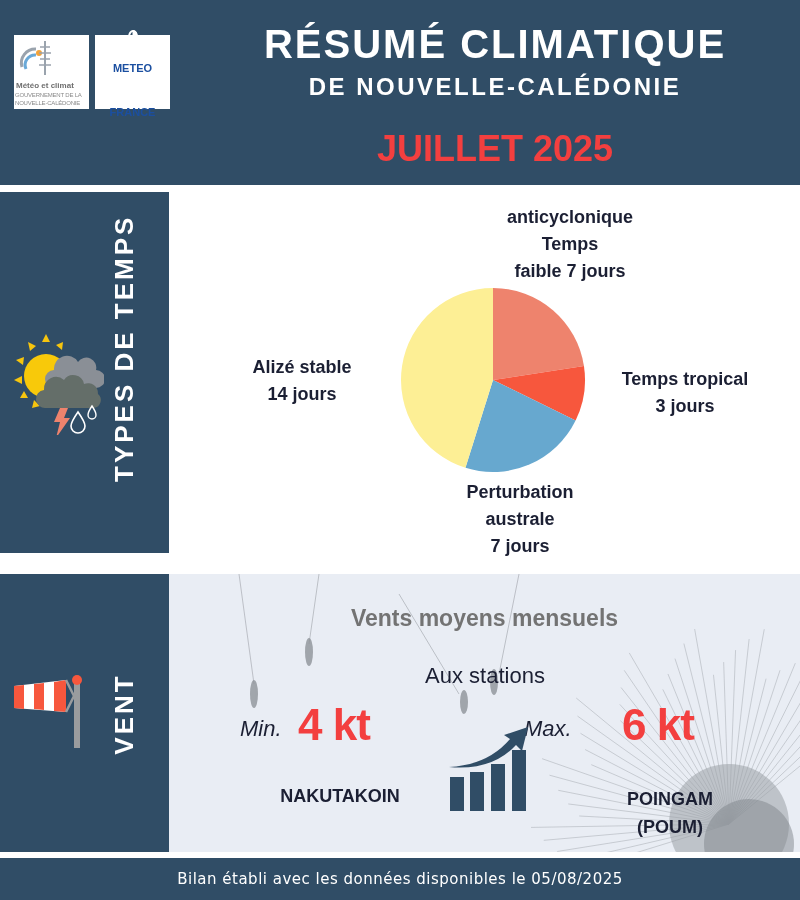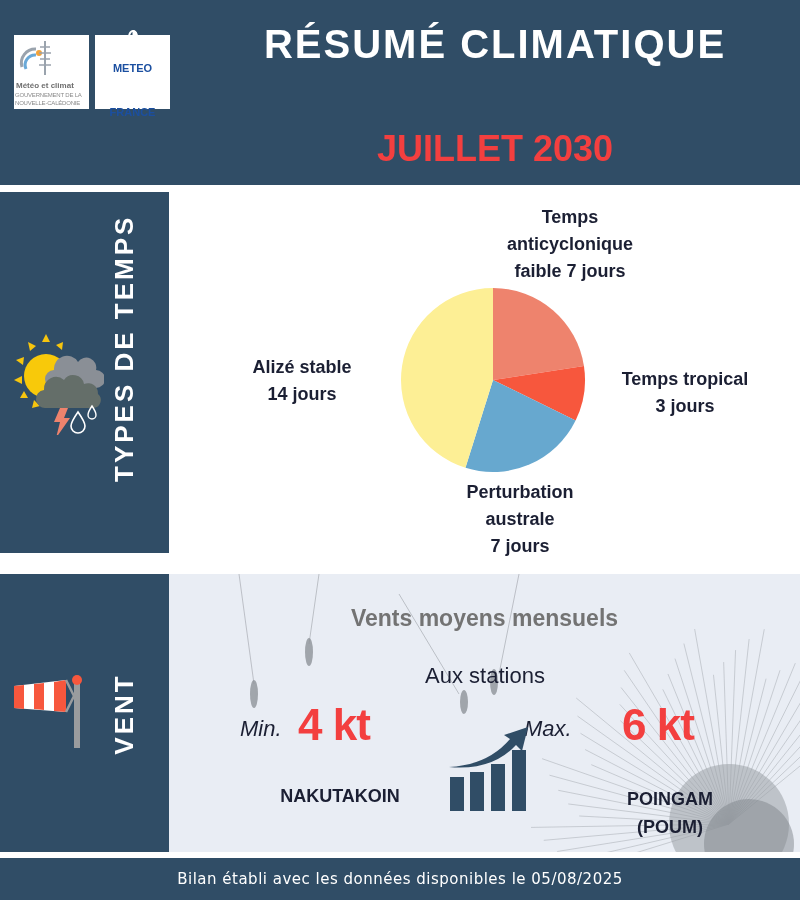--- a/index.html
+++ b/index.html
@@ -82,21 +82,22 @@
     <div class="gov-title">Météo et climat</div>
     <div class="gov-sub l1">GOUVERNEMENT DE LA</div>
     <div class="gov-sub l2">NOUVELLE-CALÉDONIE</div>
   </div>
   <div class="logo-box logo-mf">
     <div class="mf-icon"></div>
     <div class="mf-text">METEO</div>
     <div class="mf-text">FRANCE</div>
   </div>
   <div class="title1">RÉSUMÉ CLIMATIQUE</div>
-  <div class="month">JUILLET 2030</div>
+  <div class="title2">DE NOUVELLE-CALÉDONIE</div>
+  <div class="month">JUILLET 2025</div>
 </div>
 
 <div class="side navy s1-side">
   <div class="side-label s1-label">
     <span>TYPES DE TEMPS</span>
   </div>
 </div>
 <svg class="weather-icon" viewBox="0 0 96 105">
   <g fill="#f6c50e">
     <polygon points="38,4 42,12 34,12"></polygon>
@@ -117,22 +118,22 @@
 <div class="content s1-content"></div>
 
 <svg class="pie" viewBox="-93 -93 186 186" id="pie-svg">
     <path d="M0 0 L5.633375276077825e-15 -92 A92 92 0 0 1 90.93908583818624 -13.931355530421051 Z" fill="#ee836d"></path>
     <path d="M0 0 L90.93908583818624 -13.931355530421051 A92 92 0 0 1 82.59801764050823 40.51626194330236 Z" fill="#f7573d"></path>
     <path d="M0 0 L82.59801764050823 40.51626194330236 A92 92 0 0 1 -27.54140731354892 87.7808115888045 Z" fill="#67a8cf"></path>
     <path d="M0 0 L-27.54140731354892 87.7808115888045 A92 92 0 0 1 -1.6900125828233473e-14 -92 Z" fill="#fdef95"></path>
   </svg>
 
 <div class="pie-label lbl-anti">
+  <div>anticyclonique</div>
   <div>Temps</div>
-  <div>anticyclonique</div>
   <div>faible 7 jours</div>
 </div>
 <div class="pie-label lbl-trop">
   <div>Temps tropical</div>
   <div>3 jours</div>
 </div>
 <div class="pie-label lbl-pert">
   <div>Perturbation</div>
   <div>australe</div>
   <div>7 jours</div>

